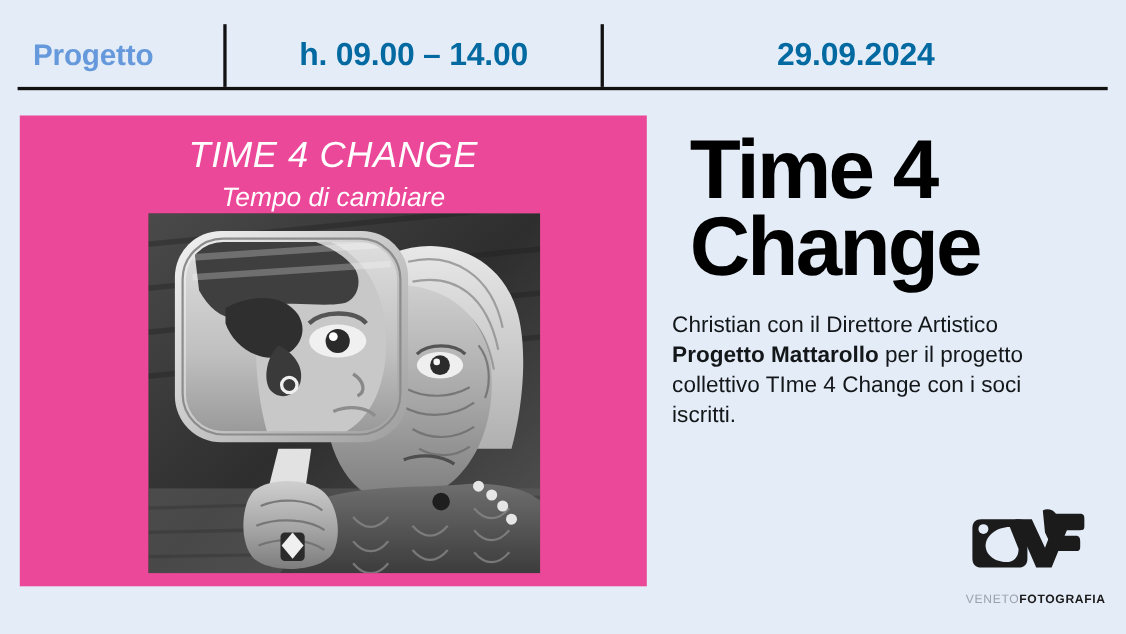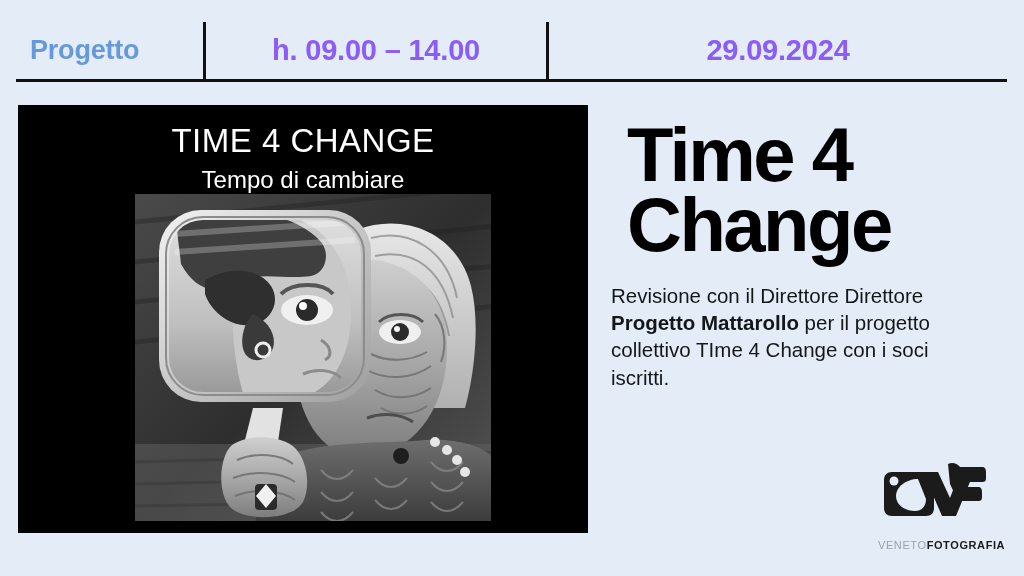--- a/index.html
+++ b/index.html
@@ -32,21 +32,21 @@
     align-items: center;
     border-bottom: 3px solid #111111;
     box-sizing: border-box;
   }
   .hcell {
     display: flex;
     align-items: center;
     justify-content: center;
     height: 100%;
     font-weight: bold;
-    color: #8b5cf6;
+    color: #0369a1;
     white-space: nowrap;
     letter-spacing: -0.2px;
   }
   .hcell.divider {
     border-right: 3px solid #111111;
   }
   .hcell-progetto {
     width: 190px;
     font-size: 27px;
     color: #6699dc;
@@ -67,22 +67,23 @@
     font-size: 29px;
   }
 
   
   .card {
     position: absolute;
     left: 18px;
     top: 105px;
     width: 570px;
     height: 428px;
-    background: #000000;
+    background: #ec4899;
     overflow: hidden;
+    font-style: italic;
   }
   .card-title {
     margin-top: 18px;
     text-align: center;
     color: #ffffff;
     font-size: 33px;
     font-weight: normal;
     letter-spacing: 0.5px;
     line-height: 1.1;
   }
@@ -305,21 +306,21 @@
       </svg>
     </div>
   </div>
 
   <div class="right">
     <h1 class="big-title">
       <span>Time 4</span><br>
       <span>Change</span>
     </h1>
     <p class="body-copy">
-      <span>Revisione con il Direttore Direttore </span><b>Progetto Mattarollo</b><span> per il progetto collettivo TIme 4 Change con i soci iscritti.</span>
+      <span>Christian con il Direttore Artistico </span><b>Progetto Mattarollo</b><span> per il progetto collettivo TIme 4 Change con i soci iscritti.</span>
     </p>
   </div>
 
   <div class="logo">
     <svg class="logo-mark" width="108" height="56" viewBox="0 0 108 56">
       <path d="M6 18 C6 13 9 10 14 10 L48 10 C53 10 56 13 56 18 L56 46 C56 51 53 54 48 54 L14 54 C9 54 6 51 6 46 Z" fill="#1b1b1b"></path>
       <circle cx="16" cy="19" r="4.5" fill="#e3ecf7"></circle>
       <path d="M40 17 C28 17 18 25 18 34 C18 43 27 49 37 49 C44 49 48 44 48 37 Z" fill="#e3ecf7"></path>
       <path d="M45 10 L60 10 L72 36 L82 10 L96 10 L78 54 L64 54 Z" fill="#1b1b1b"></path>
       <path d="M70 2 C74 0 79 1 82 5 L104 5 C107 5 108 7 108 10 L108 16 C108 19 107 20 104 20 L86 20 L86 25 L100 25 C103 25 104 27 104 30 L104 35 C104 38 103 39 100 39 L80 39 L72 22 Z" fill="#1b1b1b"></path>

